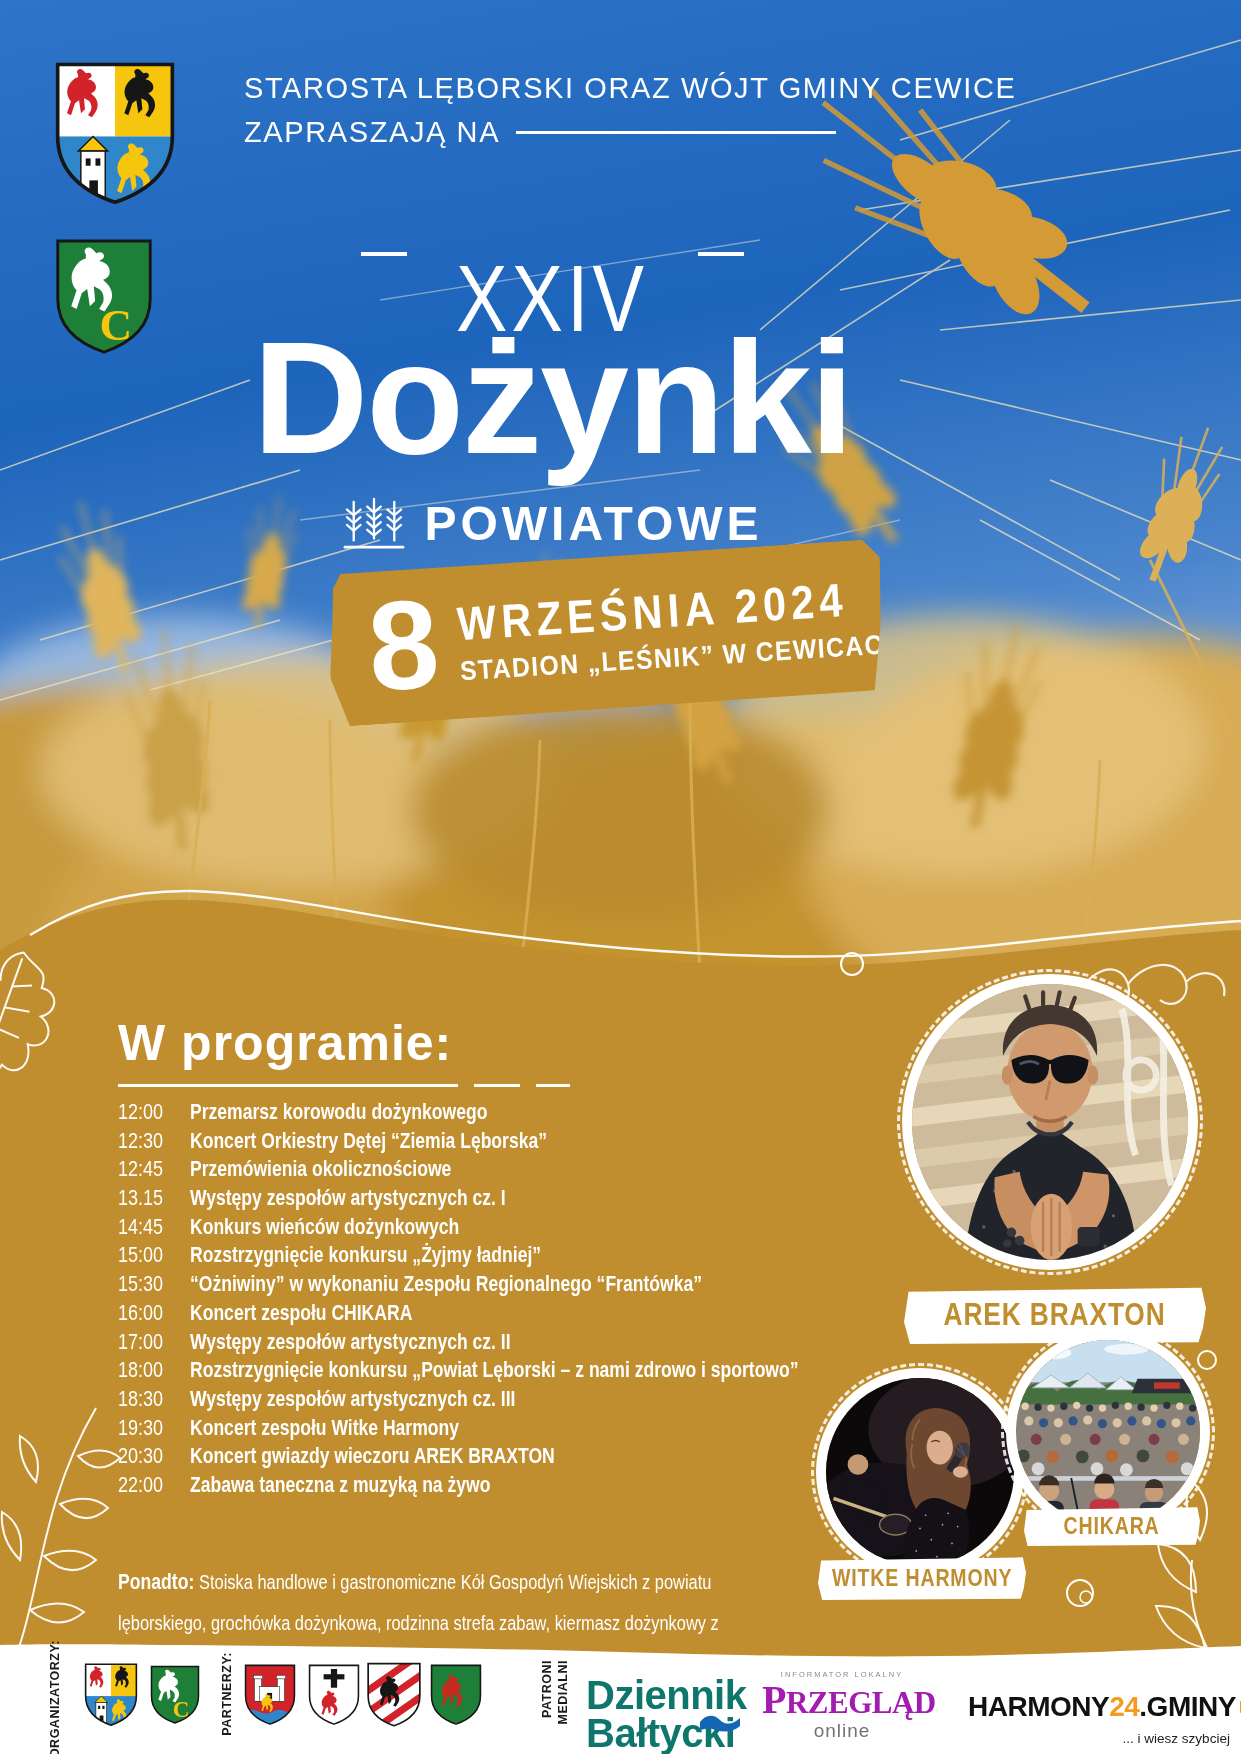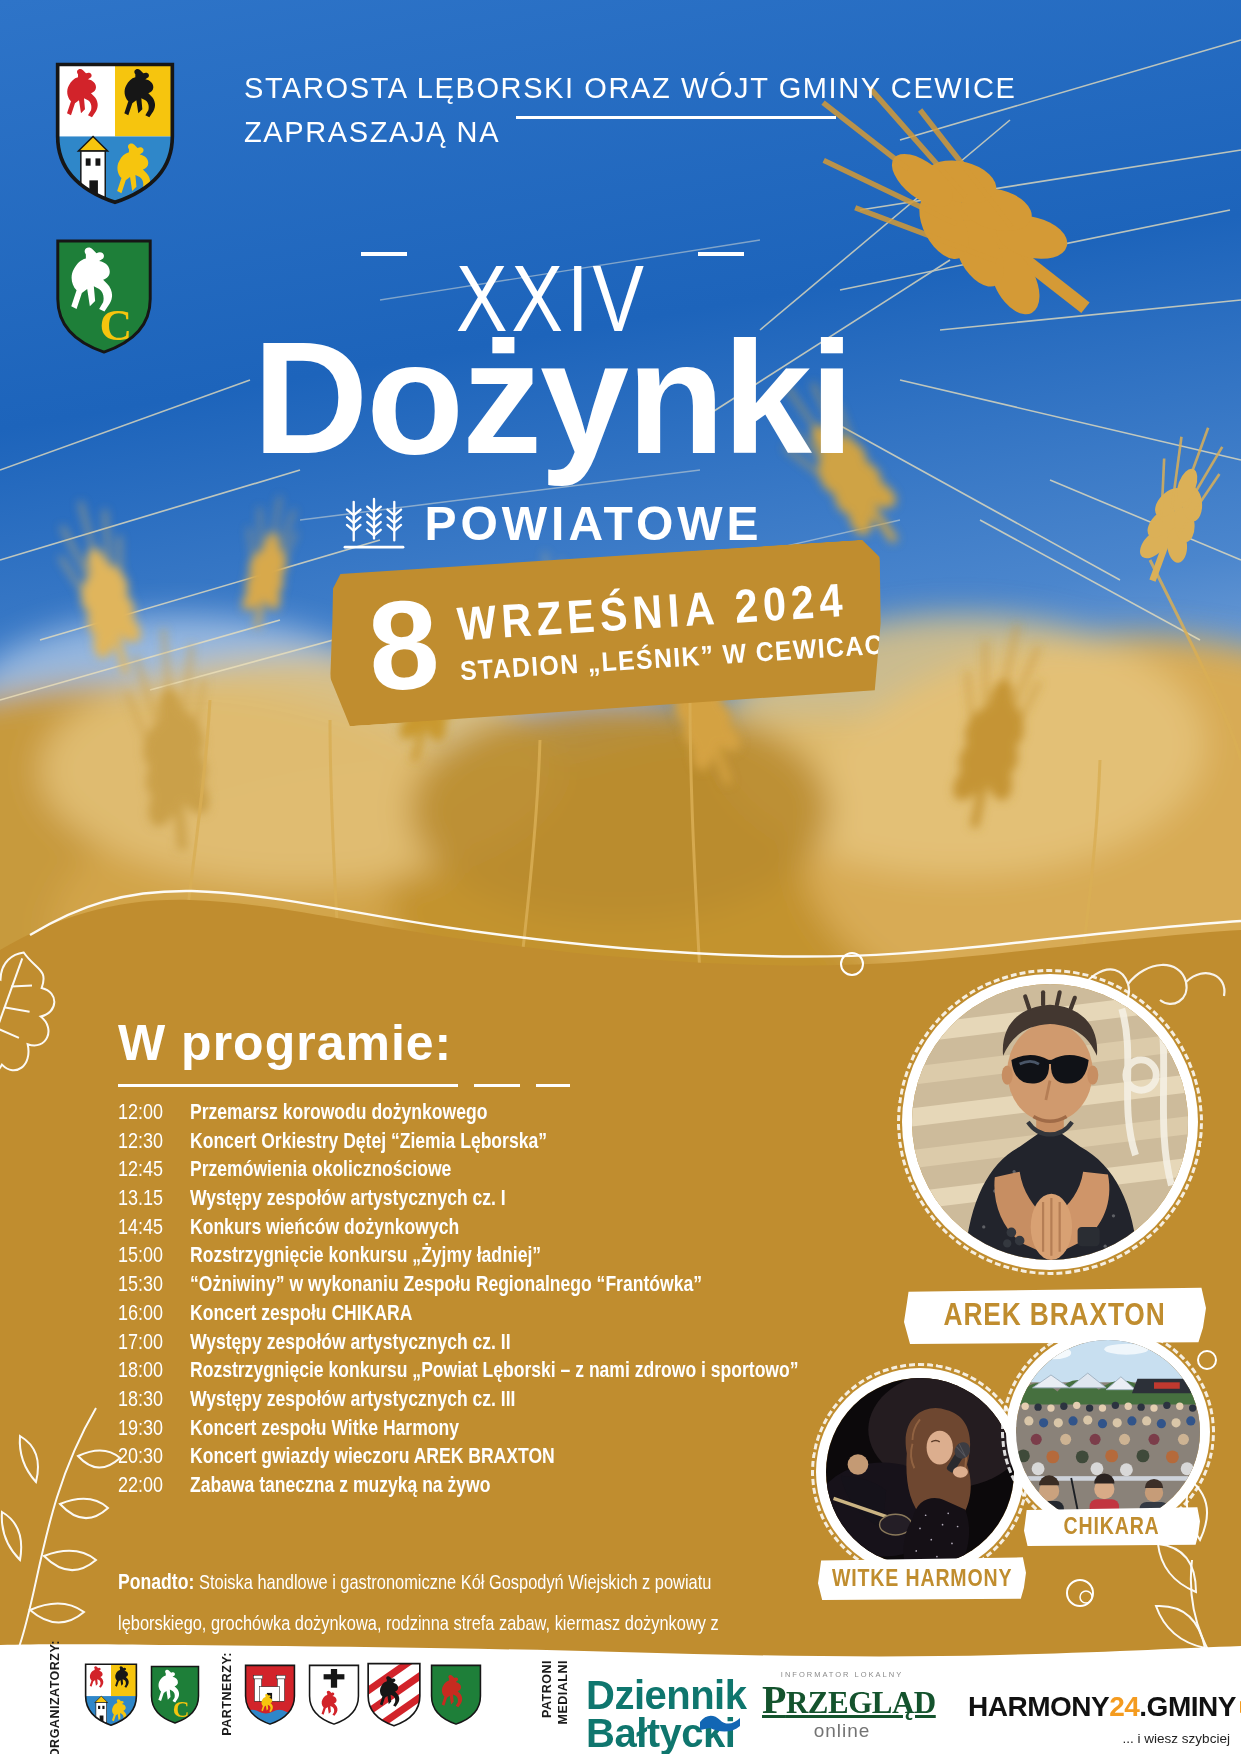--- a/index.html
+++ b/index.html
@@ -9,21 +9,21 @@
 
   
   .sky-art{position:absolute;left:0;top:0;z-index:0;}
   .gold-art{position:absolute;left:0;top:0;z-index:1;}
   .content{position:absolute;inset:0;z-index:2;}
 
   
   .crest{position:absolute;}
   .invite{position:absolute;left:244px;top:72px;color:#fff;}
   .invite-line1{font-size:29px;letter-spacing:1.6px;font-weight:400;white-space:nowrap;}
-  .invite-line2-row{display:flex;align-items:flex-start;gap:16px;margin-top:11px;}
+  .invite-line2-row{display:flex;align-items:center;gap:16px;margin-top:11px;}
   .invite-line2{font-size:29px;letter-spacing:1.6px;font-weight:400;white-space:nowrap;}
   .invite-rule{width:320px;height:3px;background:#fff;}
 
   .title-block{position:absolute;left:0;top:0;width:1105px;text-align:center;color:#fff;}
   .edition-row{position:absolute;left:0;right:0;top:252px;display:flex;justify-content:center;gap:28px;}
   .edition-dash{width:46px;height:4px;background:#fff;}
   .edition-text{font-size:94px;font-weight:400;letter-spacing:5px;line-height:1;transform:scaleX(.82);}
   .main-title{position:absolute;left:0;right:0;top:318px;font-size:160px;font-weight:700;line-height:1;letter-spacing:-2px;}
   .subtitle-row{position:absolute;left:0;right:0;top:496px;display:flex;align-items:center;justify-content:center;gap:18px;}
   .subtitle-text{font-size:48px;font-weight:700;letter-spacing:4px;line-height:1;}
@@ -66,21 +66,21 @@
   .ribbon-chikara{left:1024px;top:1506px;width:176px;height:40px;font-size:23px;}
 
   
   .vlabel{position:absolute;writing-mode:vertical-rl;transform:rotate(180deg);
     font-size:12.5px;font-weight:700;color:#1a1a1a;letter-spacing:.5px;white-space:nowrap;}
   .shield{position:absolute;}
   .logo-dziennik{position:absolute;left:586px;top:1676px;color:#0f766e;font-weight:700;font-size:40px;line-height:.95;letter-spacing:-.5px;}
   .dz-wave{position:absolute;left:112px;top:34px;}
   .logo-przeglad{position:absolute;left:762px;top:1670px;width:160px;text-align:center;}
   .prz-top{font-size:7.5px;letter-spacing:2px;color:#8a8a8a;font-weight:400;}
-  .prz-main{font-family:"Liberation Serif",serif;font-size:31px;font-weight:700;color:#14532d;letter-spacing:-.5px;line-height:1.05;text-decoration:underline;}
+  .prz-main{font-family:"Liberation Serif",serif;font-size:31px;font-weight:700;color:#a21caf;letter-spacing:-.5px;line-height:1.05;}
   .prz-main::first-letter{font-size:40px;}
   .prz-sub{font-size:19px;color:#737373;letter-spacing:1px;line-height:1;}
   .logo-lebork{position:absolute;left:968px;top:1684px;}
   .leb-row{display:flex;align-items:center;}
   .leb-main{font-size:28px;font-weight:900;color:#111;letter-spacing:-.5px;}
   .leb-num{color:#f49b1f;}
   .leb-sub{font-size:13.5px;color:#222;text-align:right;margin-top:1px;margin-right:44px;}
   .leb-arcs{margin-left:4px;}
 </style>
 </head>

